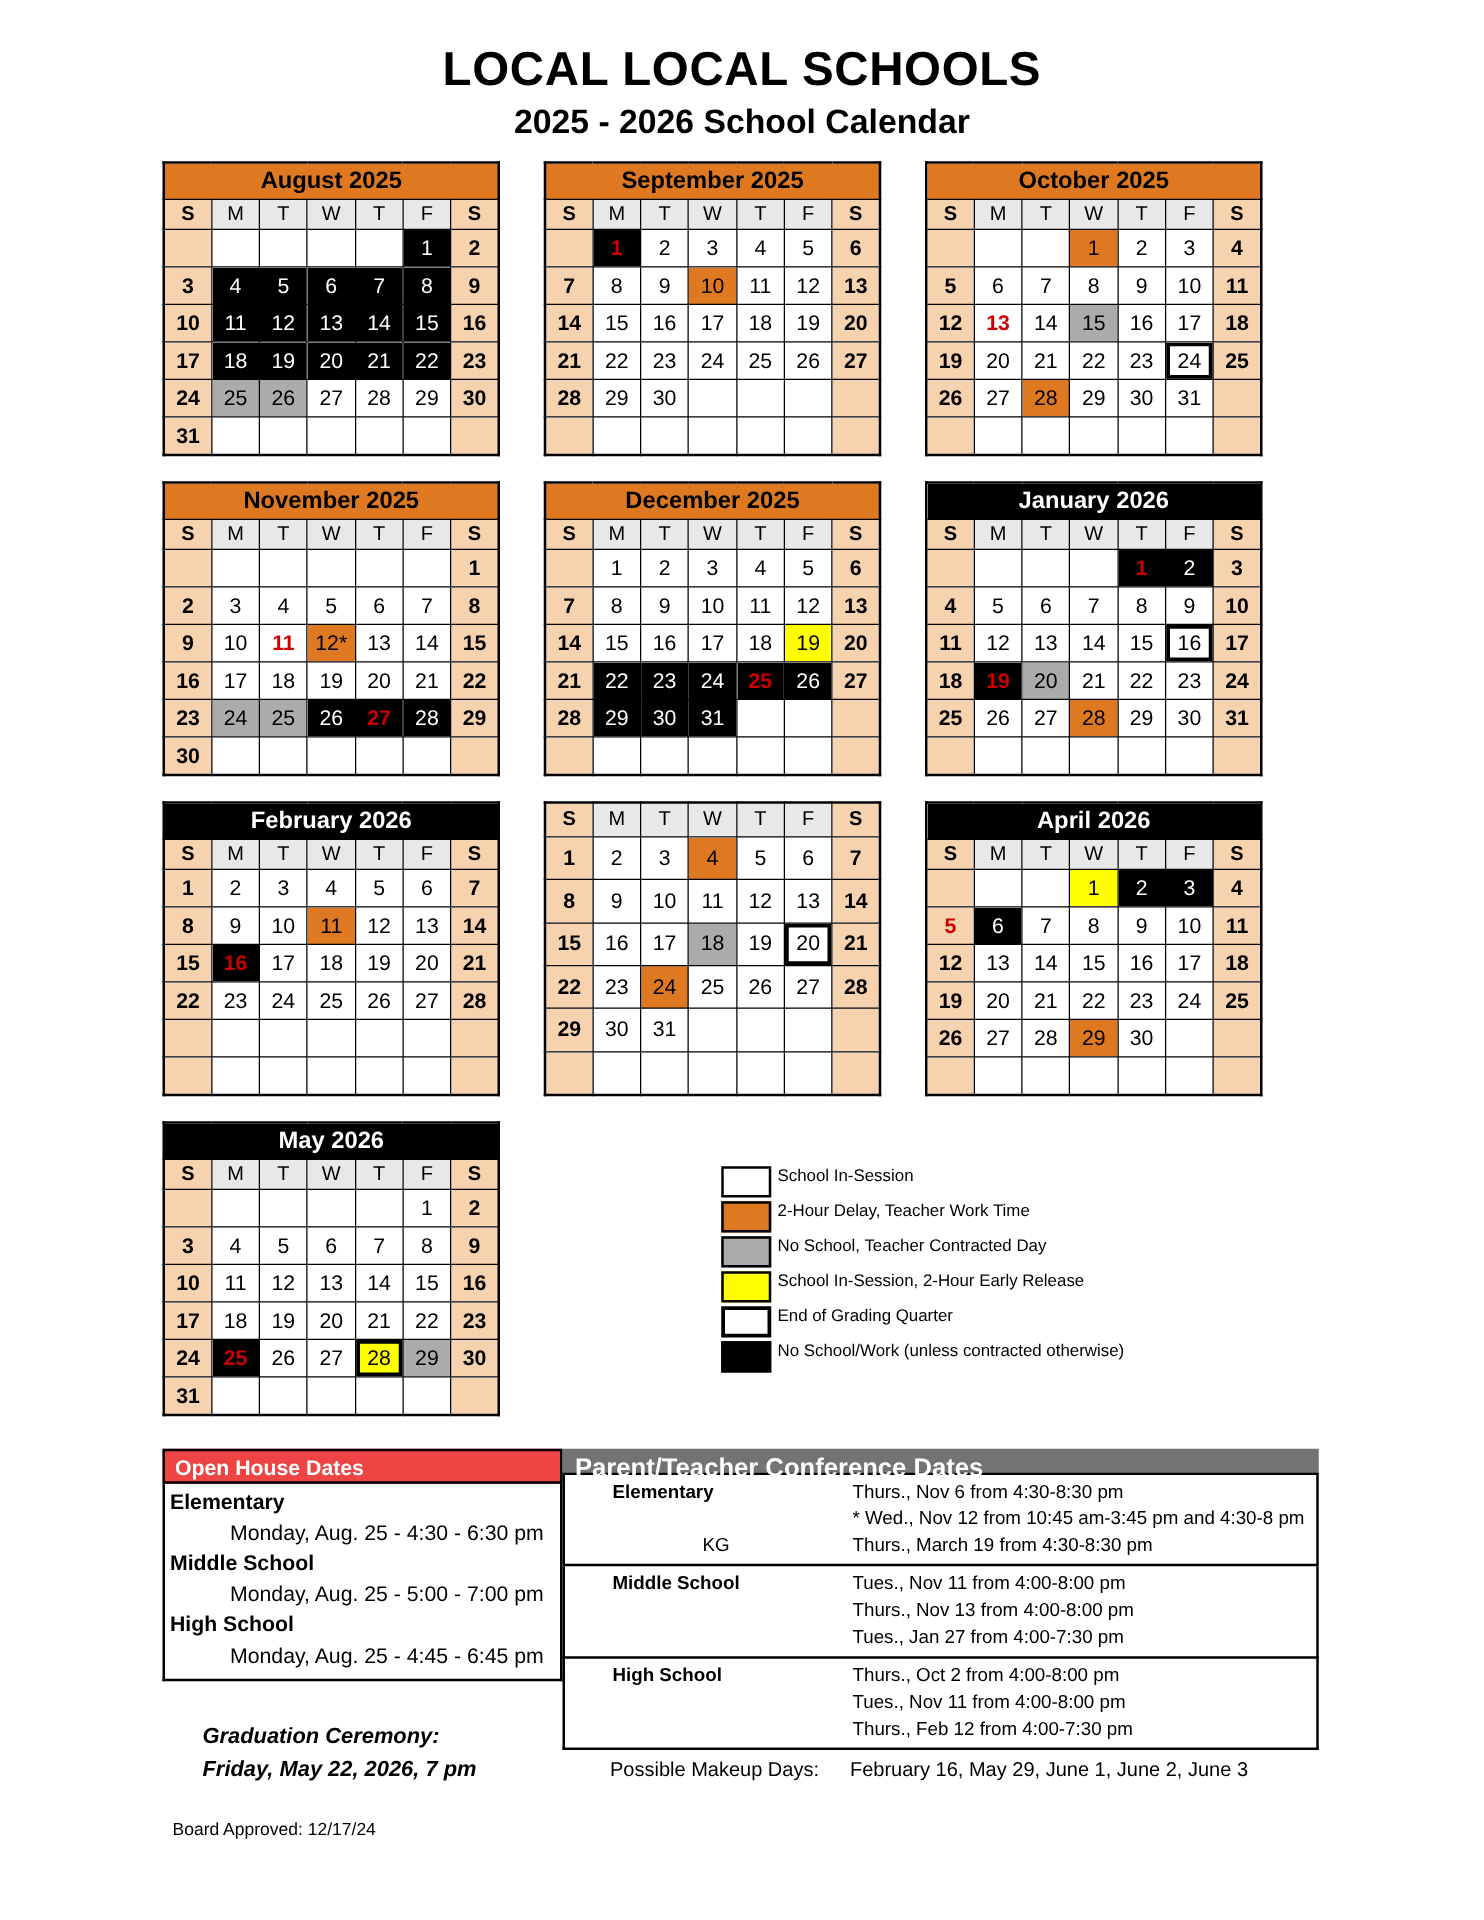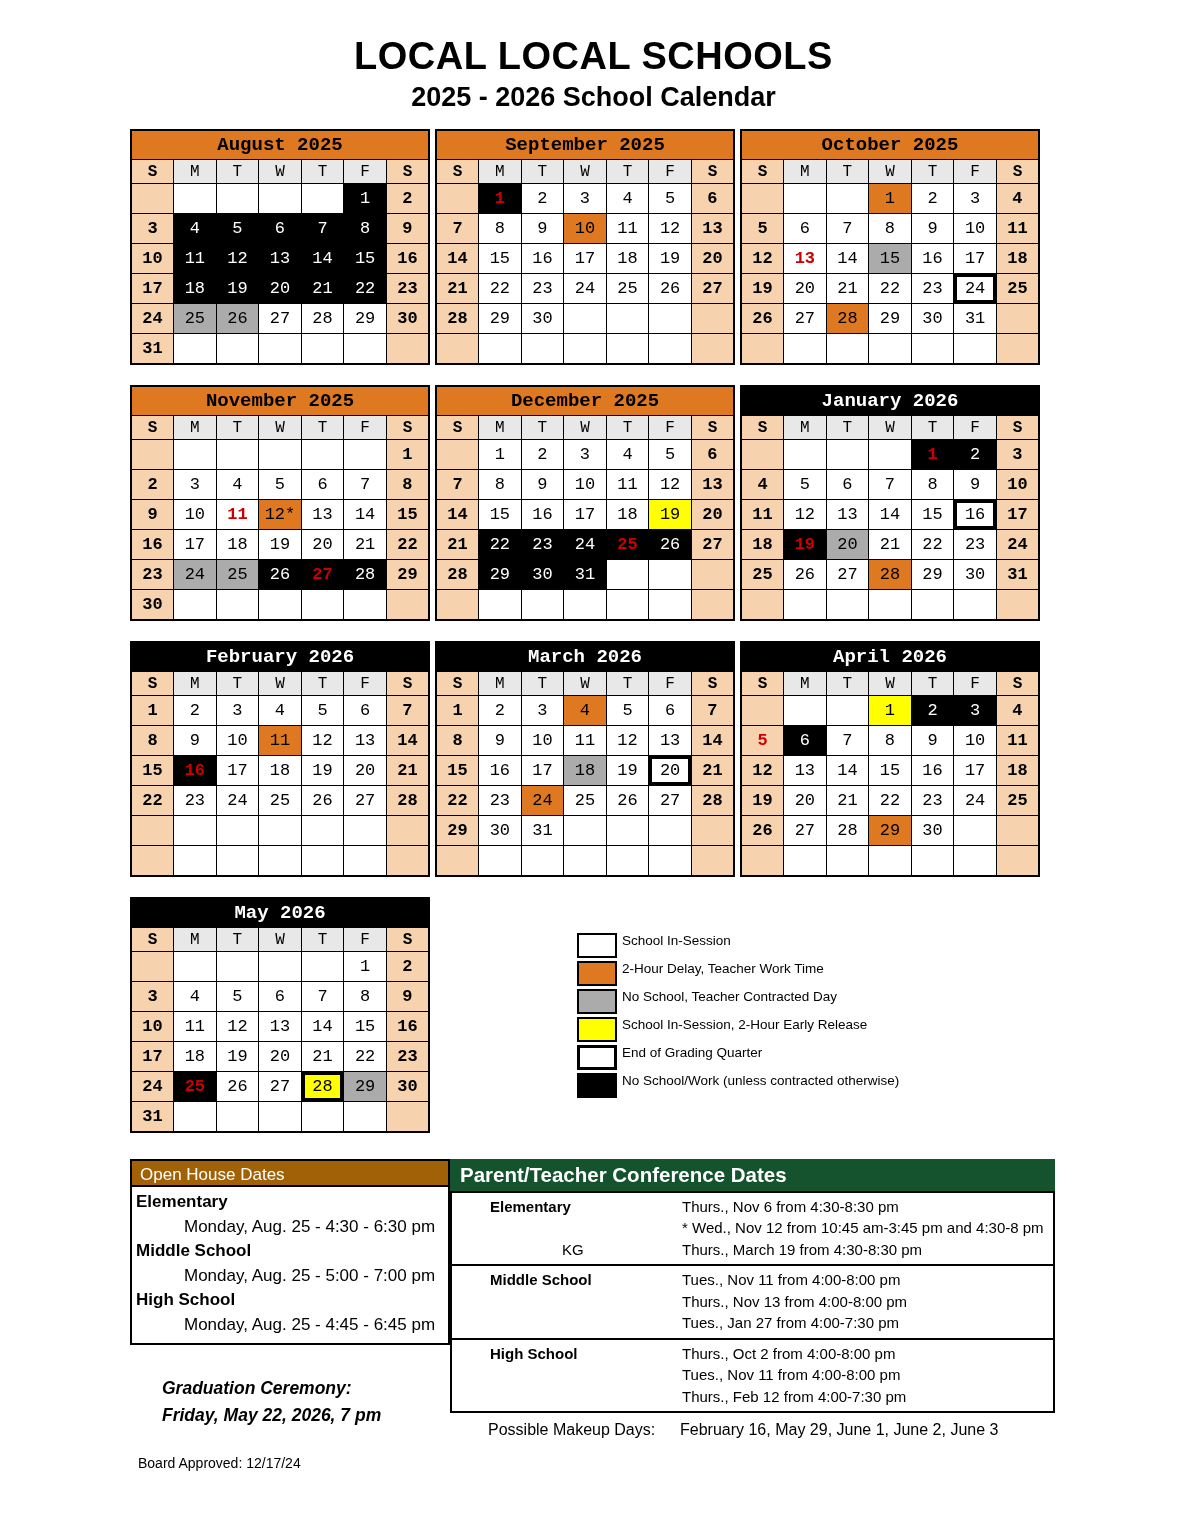--- a/index.html
+++ b/index.html
@@ -28,23 +28,22 @@
     margin:20px 0 0 130px;
     width:925px;
     display:flex;
     align-items:flex-start;
   }
   #may-slot { width:287px; flex:0 0 287px; }
 
   table.cal {
     border-collapse:collapse;
     table-layout:fixed;
-    width:300px;
+    width:270px;
     border:2px solid #000;
-    font-family:Liberation Mono, monospace;
   }
   table.cal th, table.cal td {
     border:1px solid #000;
     text-align:center;
     padding:0;
     overflow:hidden;
   }
   .cal .title { height:30px; font-size:19px; font-weight:bold; }
   .cal .title.orange { background:#DE7921; color:#000; }
   .cal .title.black  { background:#000;    color:#fff; }
@@ -72,34 +71,34 @@
   .sw-eoq   { background:#fff; border-width:3px; }
   .sw-off   { background:#000; }
   .legend-label { font-size:13.5px; margin-left:5px; }
 
   
   #bottom-wrap { margin:26px 0 0 130px; width:925px; display:flex; align-items:flex-start; }
   #left-col  { width:320px; flex:0 0 320px; }
   #right-col { width:605px; flex:0 0 605px; }
 
   .oh-header {
-    background:#a16207; color:#fff; font-weight:normal; font-size:17px;
+    background:#ef4444; color:#fff; font-weight:bold; font-size:17px;
     height:28px; line-height:28px; padding-left:8px;
     border:2px solid #000;
   }
   .oh-body { border:2px solid #000; border-top:none; min-height:154px; padding:3px 0 6px 4px; }
   .oh-school { font-weight:bold; font-size:17px; line-height:24px; }
   .oh-time   { padding-left:48px; font-size:17px; line-height:25px; }
 
   #graduation { margin:30px 0 0 32px; font-weight:bold; font-style:italic; font-size:17.5px; line-height:27px; }
   #board-approved { margin:26px 0 0 8px; font-size:14px; }
 
   .pt-header {
-    background:#14532d; color:#fff; font-weight:bold; font-size:20.5px;
-    height:32px; line-height:31px; padding-left:10px;
+    background:#737373; color:#fff; font-weight:bold; font-size:20.5px;
+    height:19px; line-height:31px; padding-left:10px;
   }
   .pt-group { border:2px solid #000; padding:3px 0 4px 0; }
   .pt-group + .pt-group { border-top:none; }
   .pt-row { display:flex; line-height:21.5px; font-size:15px; }
   .pt-label { width:230px; flex:0 0 230px; padding-left:38px; font-weight:bold; font-size:15px; }
   .pt-label.sub { font-weight:normal; padding-left:110px; }
   .pt-text { flex:1; }
   #makeup-row { display:flex; margin-top:8px; font-size:16px; }
   #makeup-label { width:230px; flex:0 0 230px; padding-left:38px; }
 </style>
@@ -597,23 +596,20 @@
           <td class="in empty"></td>
           <td class="in empty"></td>
           <td class="in empty"></td>
           <td class="in empty"></td>
           <td class="we empty"></td>
         </tr>
       </tbody>
     </table>
     <table class="cal">
       <tbody>
-        <tr>
-          <th colspan="7" class="title black">March 2026</th>
-        </tr>
         <tr>
           <th class="dow-we">S</th>
           <th class="dow">M</th>
           <th class="dow">T</th>
           <th class="dow">W</th>
           <th class="dow">T</th>
           <th class="dow">F</th>
           <th class="dow-we">S</th>
         </tr>
         <tr>

